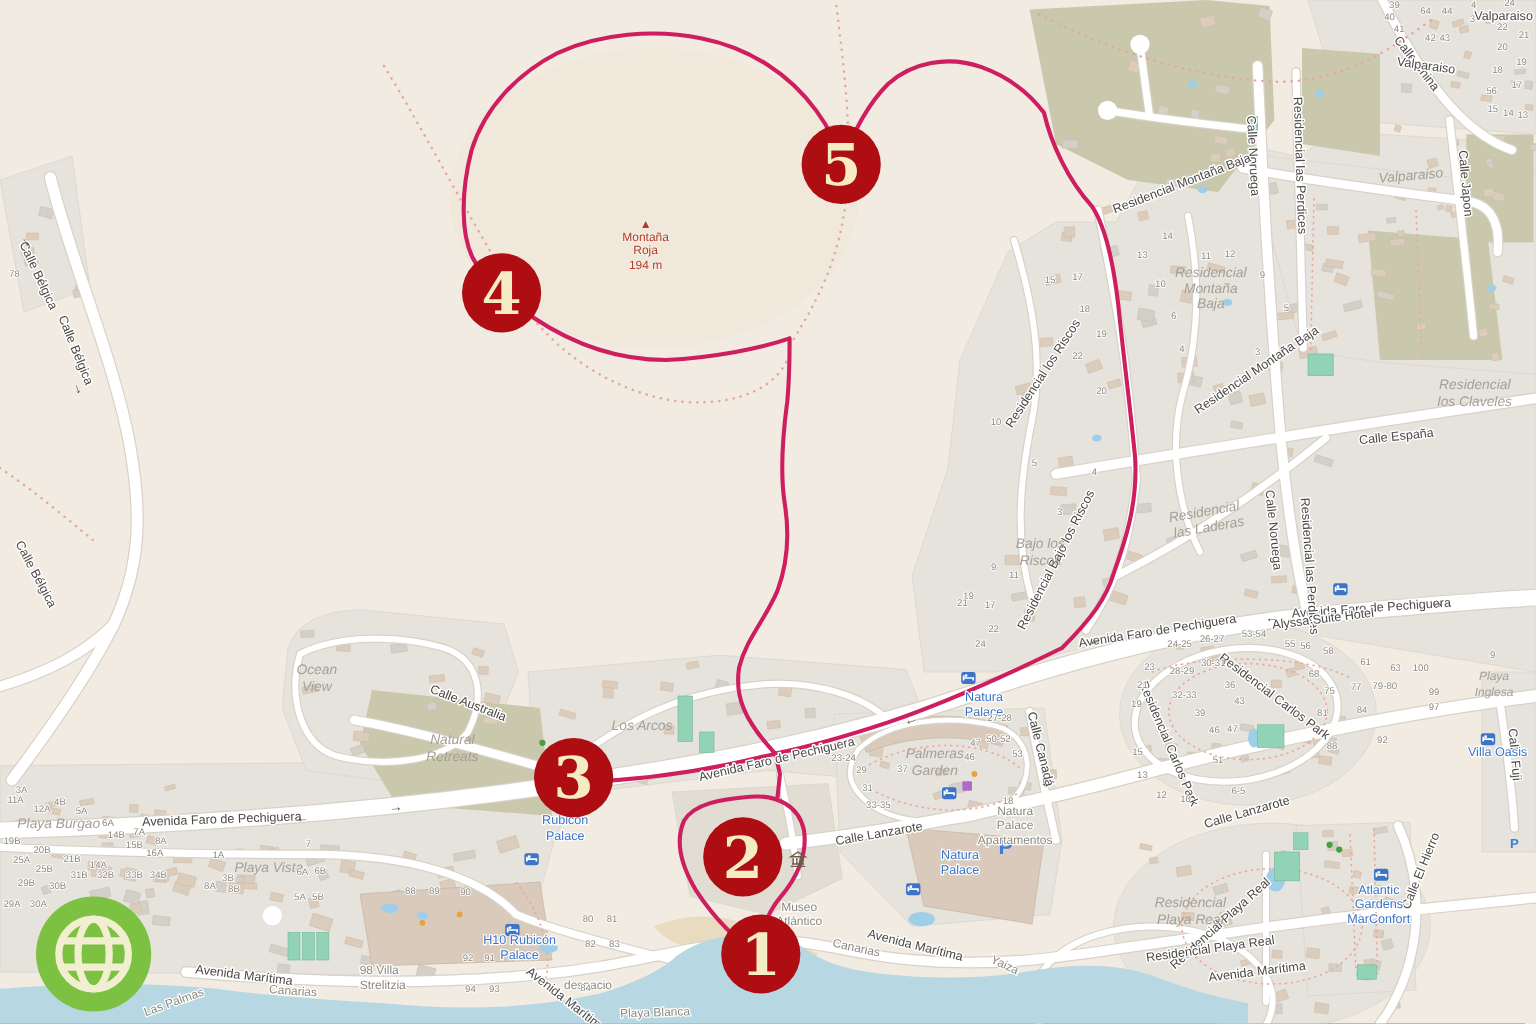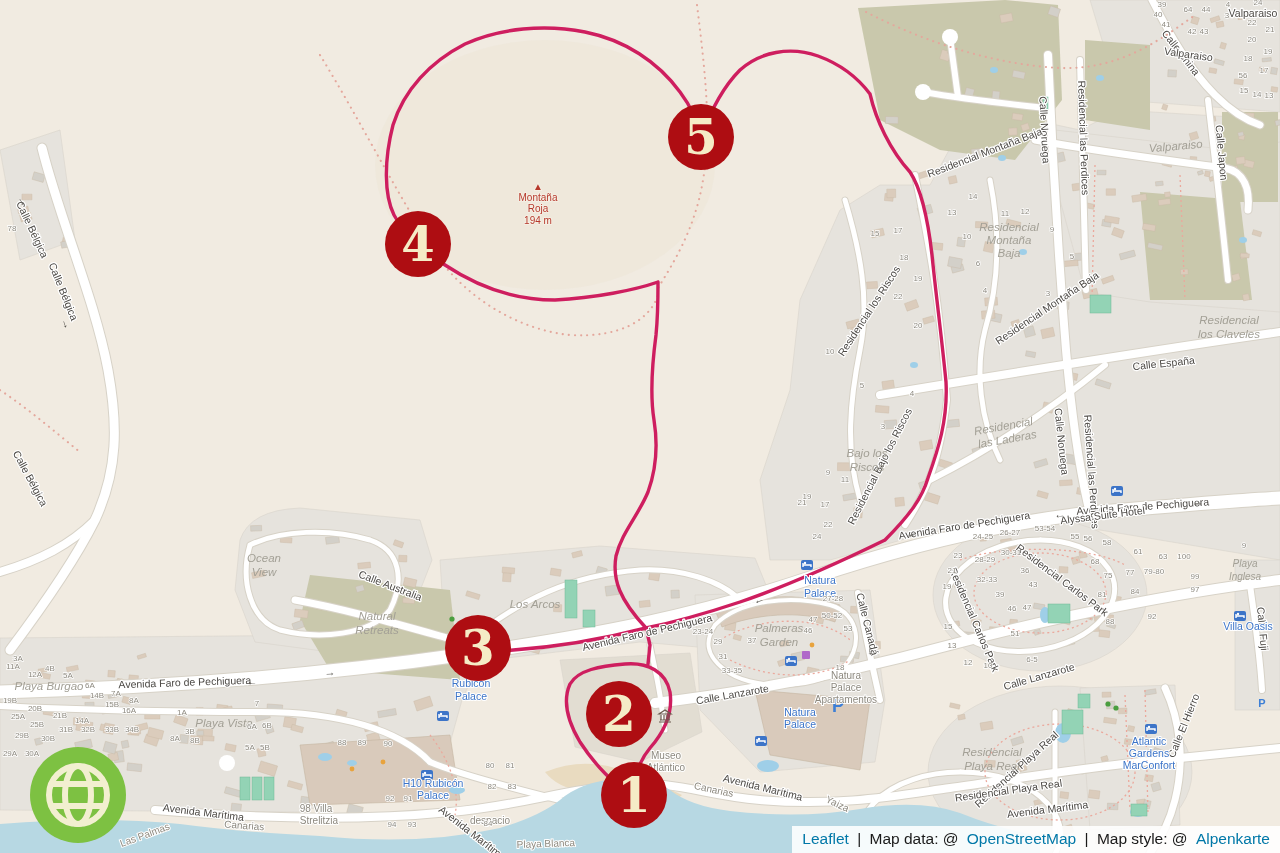--- a/index.html
+++ b/index.html
@@ -864,22 +864,13 @@
       <circle cx="78" cy="795" r="48" fill="var(--logo_green)"></circle>
       <g fill="none" stroke="var(--logo_cream)" stroke-width="6">
         <circle cx="78" cy="795" r="29"></circle>
         <ellipse cx="78" cy="795" rx="13" ry="29"></ellipse>
         <path d="M50,784 L106,784 M50,806 L106,806"></path>
       </g>
     </g>
   </svg>
 
   
-  <div class="attribution">
-    <span class="lnk">Leaflet</span>
-    <span>|</span>
-    <span>Map data: @</span>
-    <span class="lnk">OpenStreetMap</span>
-    <span>|</span>
-    <span>Map style: @</span>
-    <span class="lnk">Alpenkarte</span>
-  </div>
 </div>
 
 </body></html>

